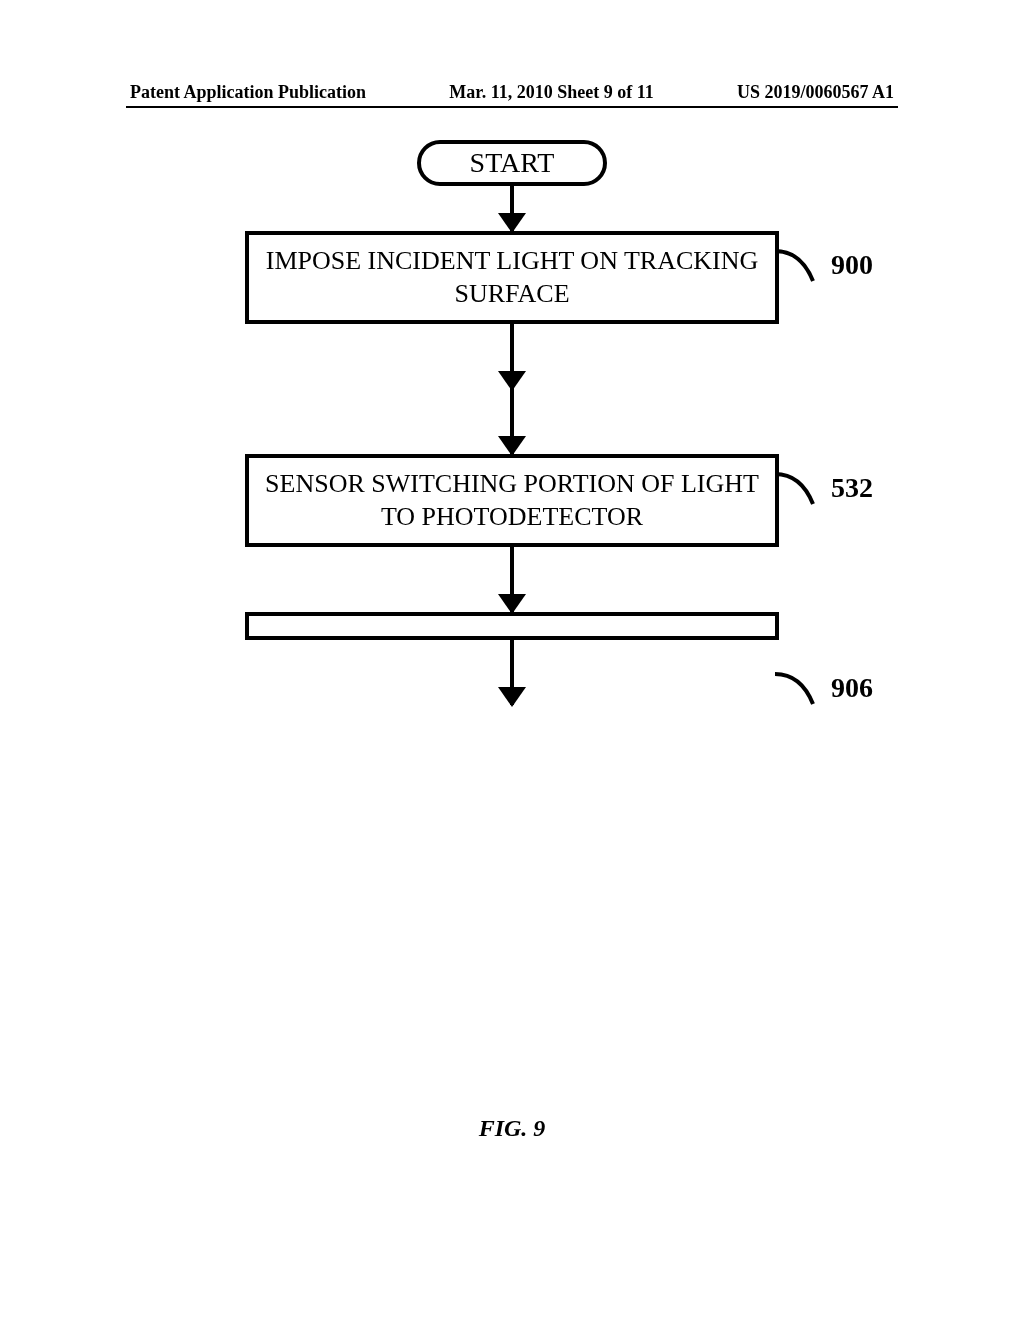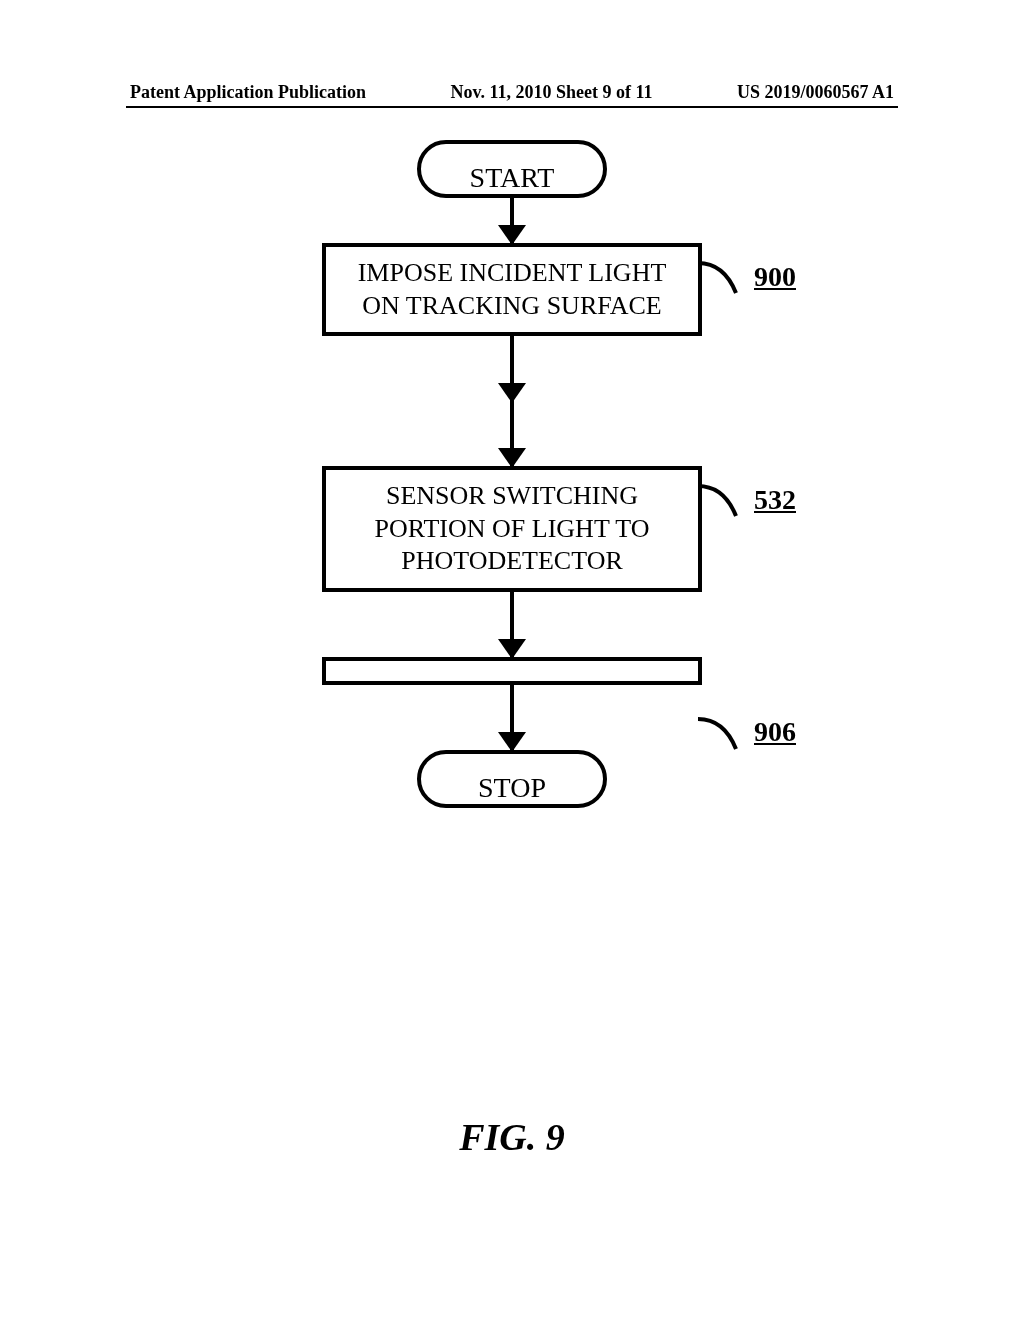--- a/index.html
+++ b/index.html
@@ -34,31 +34,31 @@
       position: absolute;
       top: 140px;
       left: 0;
       right: 0;
       display: flex;
       flex-direction: column;
       align-items: center;
     }
     .terminator {
       width: 190px;
-      height: 58px;
+      height: 46px;
       border: 4px solid black;
       border-radius: 29px;
       display: flex;
-      align-items: flex-end;
+      align-items: center;
       justify-content: center;
       font-size: 28px;
       background: white;
     }
     .process {
-      width: 380px;
+      width: 534px;
       border: 4px solid black;
       background: white;
       display: flex;
       align-items: center;
       justify-content: center;
       text-align: center;
       font-size: 26px;
       padding: 10px 16px;
       line-height: 1.25;
       position: relative;
@@ -94,40 +94,39 @@
     }
     .ref-line {
       width: 58px;
       height: 58px;
     }
     .ref-num {
       font-size: 28px;
       font-weight: bold;
       margin-left: -2px;
       margin-top: -16px;
-      text-decoration: underline;
     }
     .fig-caption {
       position: absolute;
       top: 1115px;
       left: 0;
       right: 0;
       text-align: center;
-      font-size: 38px;
+      font-size: 24px;
       font-weight: bold;
       font-style: italic;
     }
     .p906 .ref-group { top: 50px; align-items: center; }
   </style>
 </head>
 <body>
 
 <div class="header">
   <span>Patent Application Publication</span>
-  <span>Nov. 11, 2010  Sheet 9 of 11</span>
+  <span>Mar. 11, 2010  Sheet 9 of 11</span>
   <span>US 2019/0060567 A1</span>
 </div>
 <div class="underline"></div>
 
 <div class="flowchart">
 
   <div class="terminator">
     <span>START</span>
   </div>
 
@@ -174,21 +173,18 @@
           <path d="M 0 8 Q 26 8 38 38" stroke="black" stroke-width="4" fill="none"></path>
         </svg>
       <span class="ref-num">906</span>
     </div>
   </div>
 
   <div class="arrow-wrap">
       <div class="arrow" style="height:65px;"></div>
     </div>
 
-  <div class="terminator">
-    <span>STOP</span>
-  </div>
 
 </div>
 
 <div class="fig-caption">
   <span>FIG. 9</span>
 </div>
 
 </body></html>

